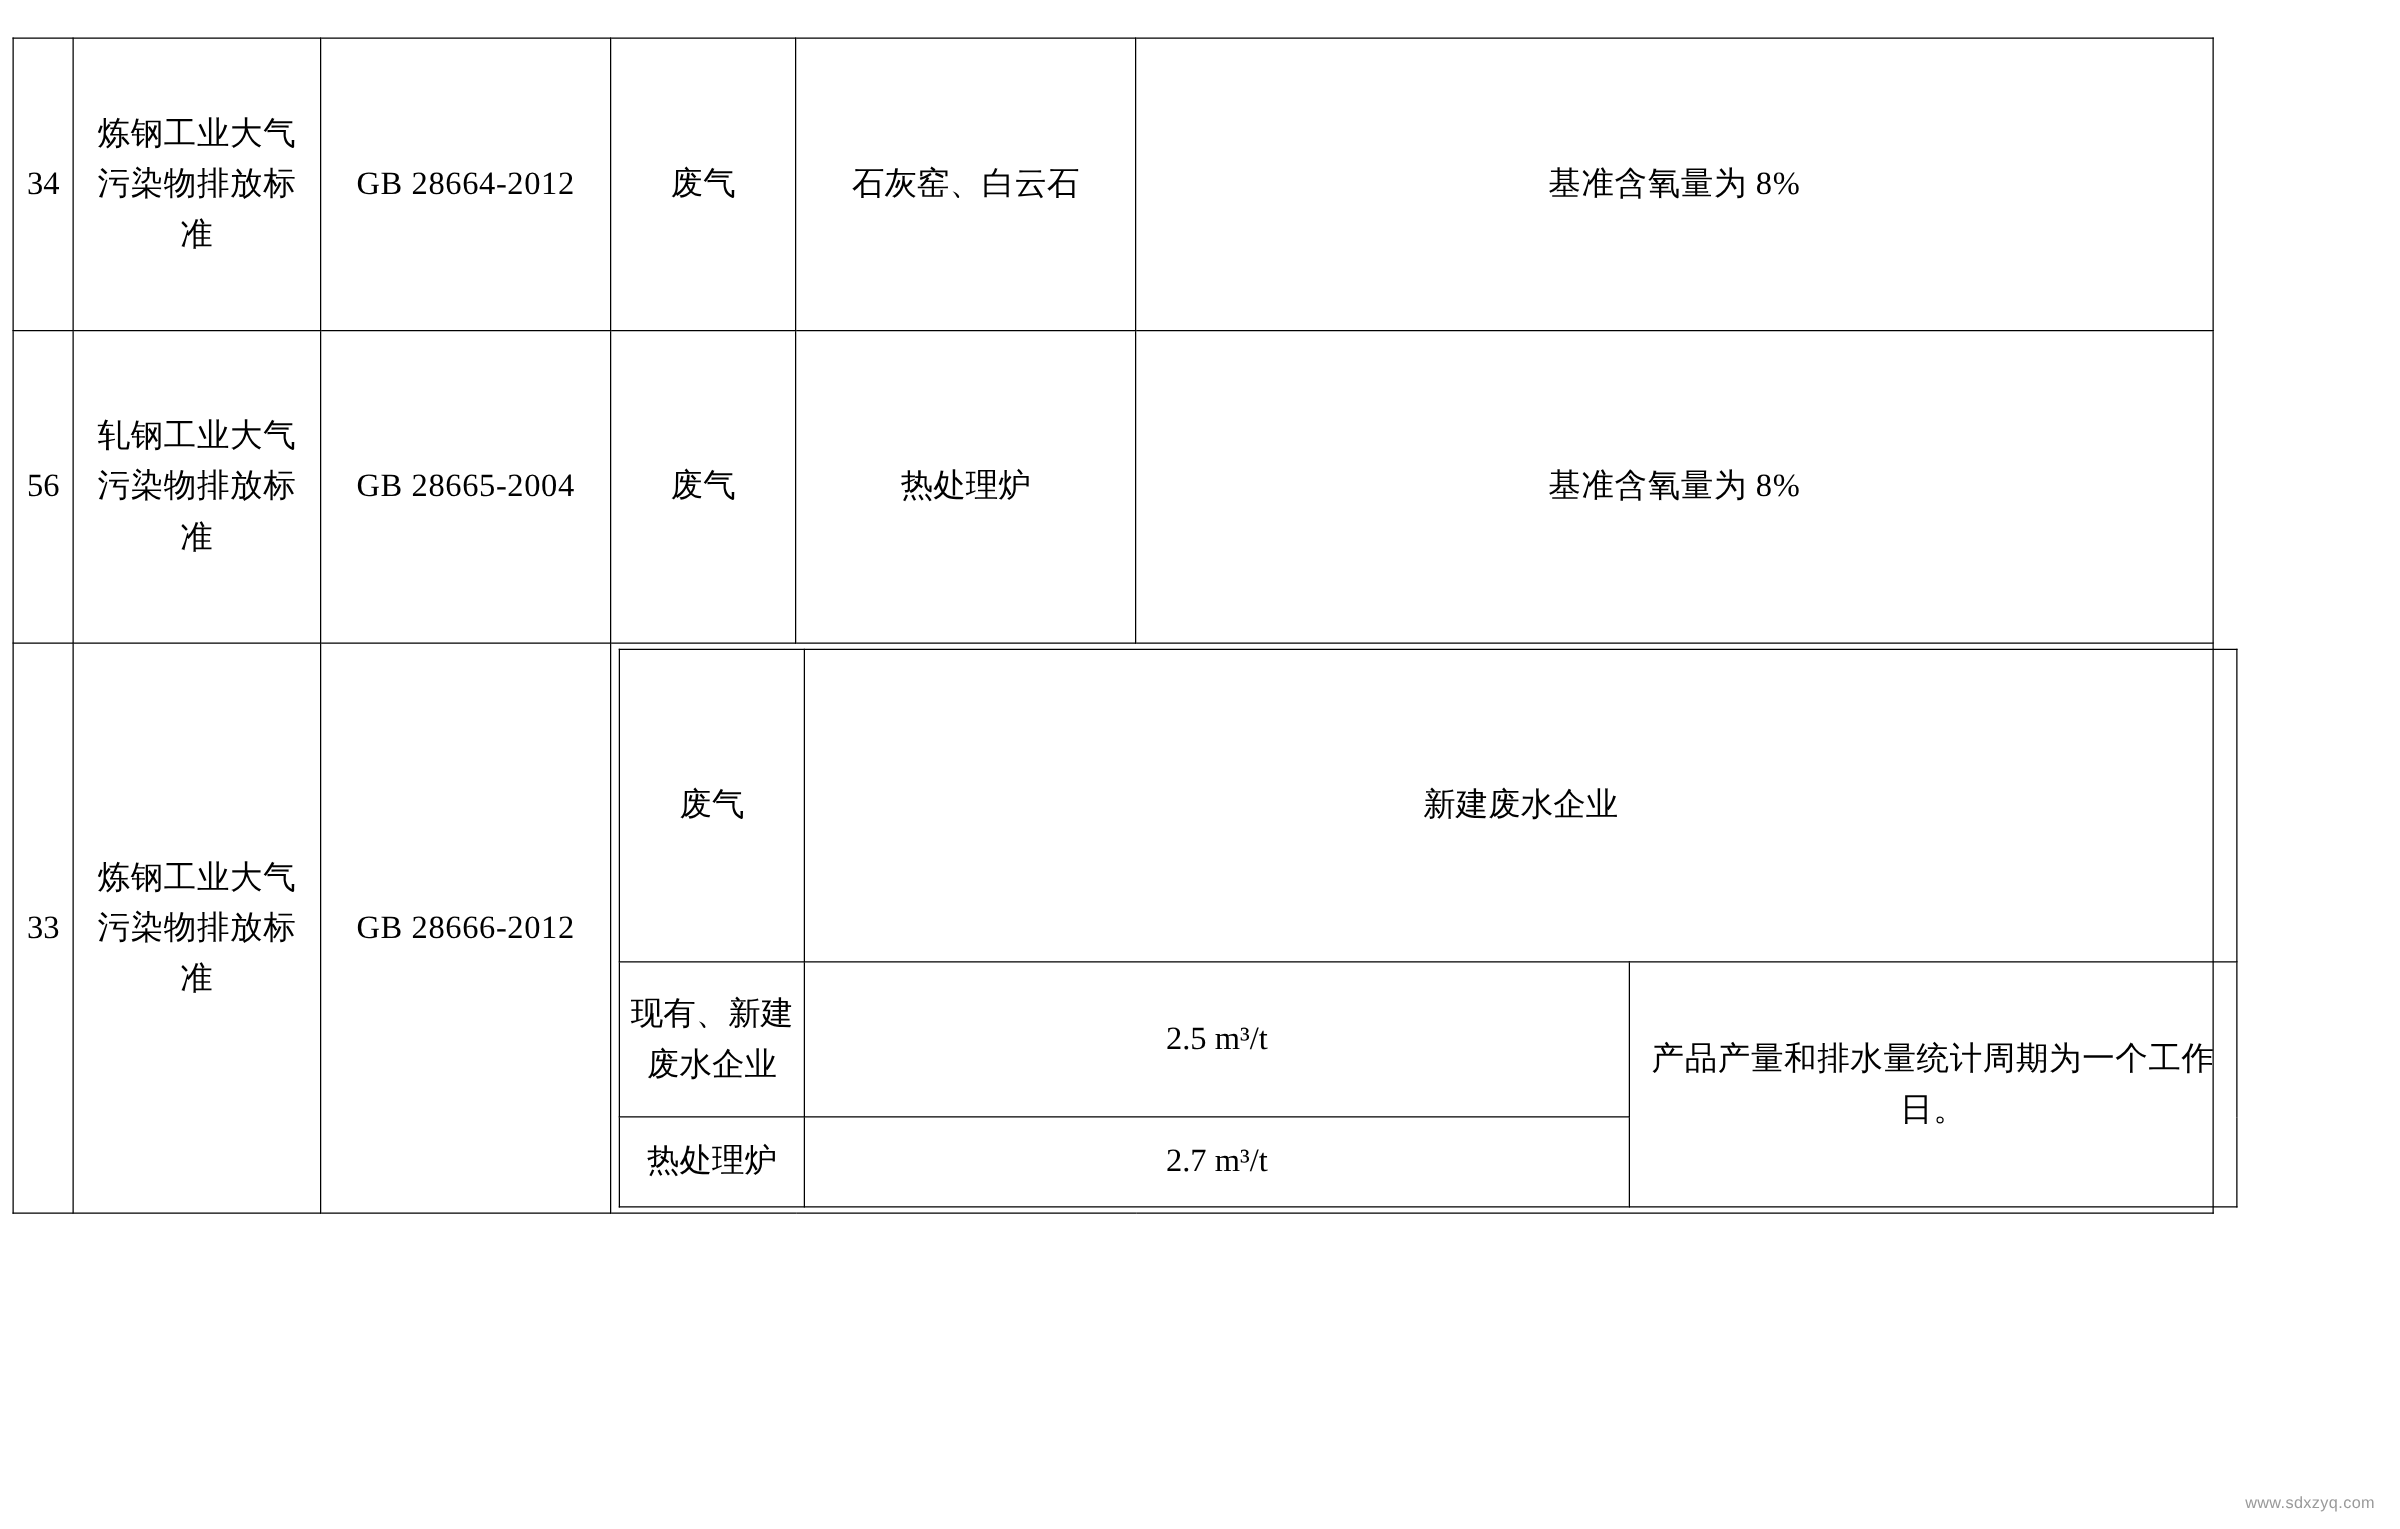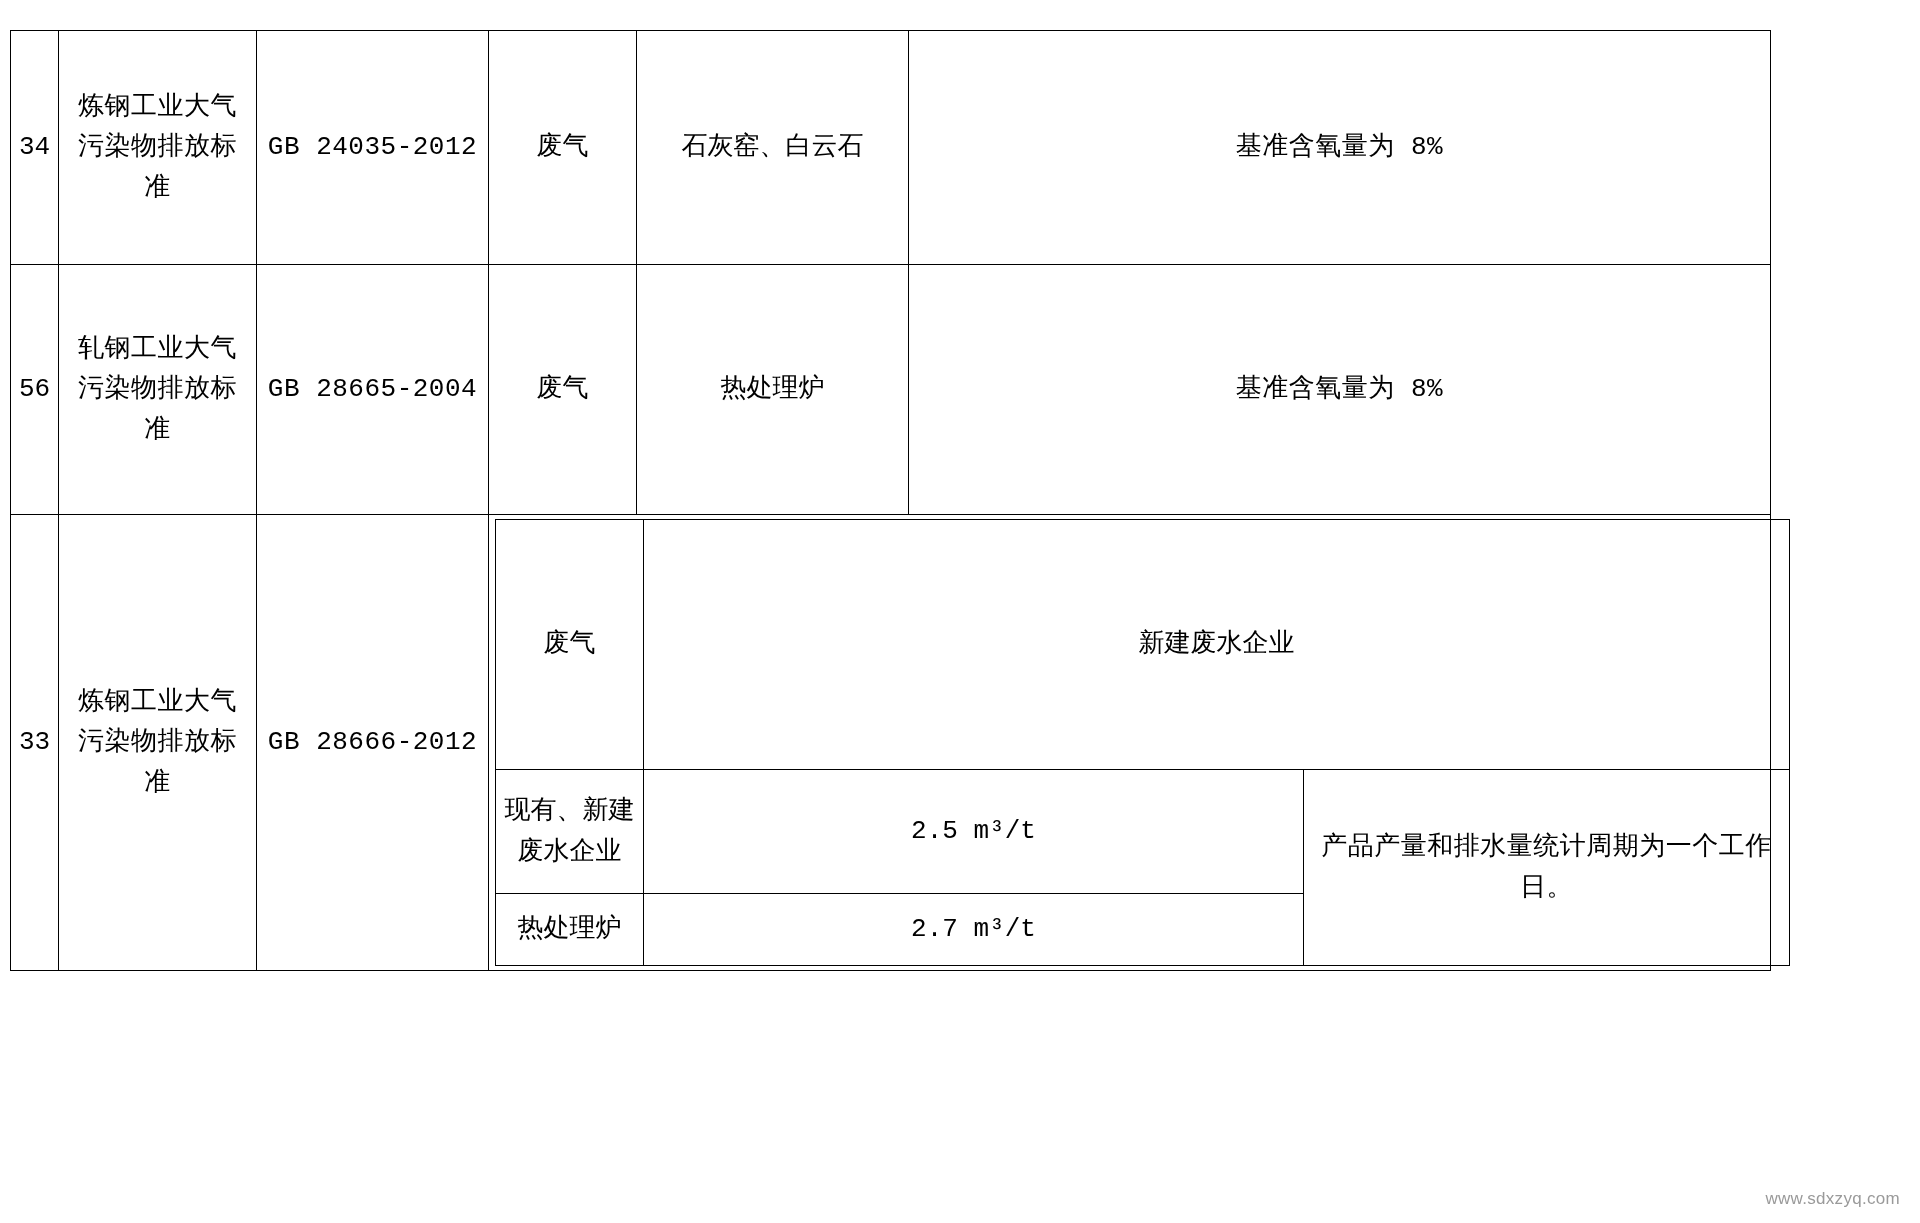--- a/index.html
+++ b/index.html
@@ -30,21 +30,21 @@
     border-collapse: collapse;
     table-layout: fixed;
   }
   table.doc-table td {
     border: 1px solid #000000;
     text-align: center;
     vertical-align: middle;
     font-size: 26px;
     line-height: 1.55;
     padding: 4px 6px;
-    font-family: Liberation Mono, monospace;
+    font-family: Liberation Serif, serif;
     margin-left: 41px;
   }
   .col-no { width: 48px; }
   .col-name { width: 198px; }
   .col-code { width: 232px; }
   .col-type { width: 148px; }
   .col-proc { width: 272px; }
   .col-note { width: 862px; }
 
   .cell-name {
@@ -85,21 +85,21 @@
 
   .note-text {
     font-size: 26px;
     letter-spacing: 0.5px;
   }
   .watermark {
     position: absolute;
     right: 20px;
     bottom: 14px;
     font-family: "Liberation Sans", sans-serif;
-    font-size: 17px;
+    font-size: 13px;
     color: #9a9a9a;
     letter-spacing: 0.3px;
   }
 </style>
 </head>
 <body>
 
 <div class="page">
 
   <table class="doc-table">
@@ -109,21 +109,21 @@
       <col class="col-code">
       <col class="col-type">
       <col class="col-proc">
       <col class="col-note">
     </colgroup>
     <tbody>
 
       <tr class="row31">
         <td>34</td>
         <td class="cell-name">炼钢工业大气污染物排放标准</td>
-        <td class="cell-code nowrap">GB 24035-2012</td>
+        <td class="cell-code nowrap">GB 28664-2012</td>
         <td>废气</td>
         <td>石灰窑、白云石</td>
         <td class="note-text">基准含氧量为 8%</td>
       </tr>
 
       <tr class="row32">
         <td>56</td>
         <td class="cell-name">轧钢工业大气污染物排放标准</td>
         <td class="cell-code nowrap">GB 28665-2004</td>
         <td>废气</td>

